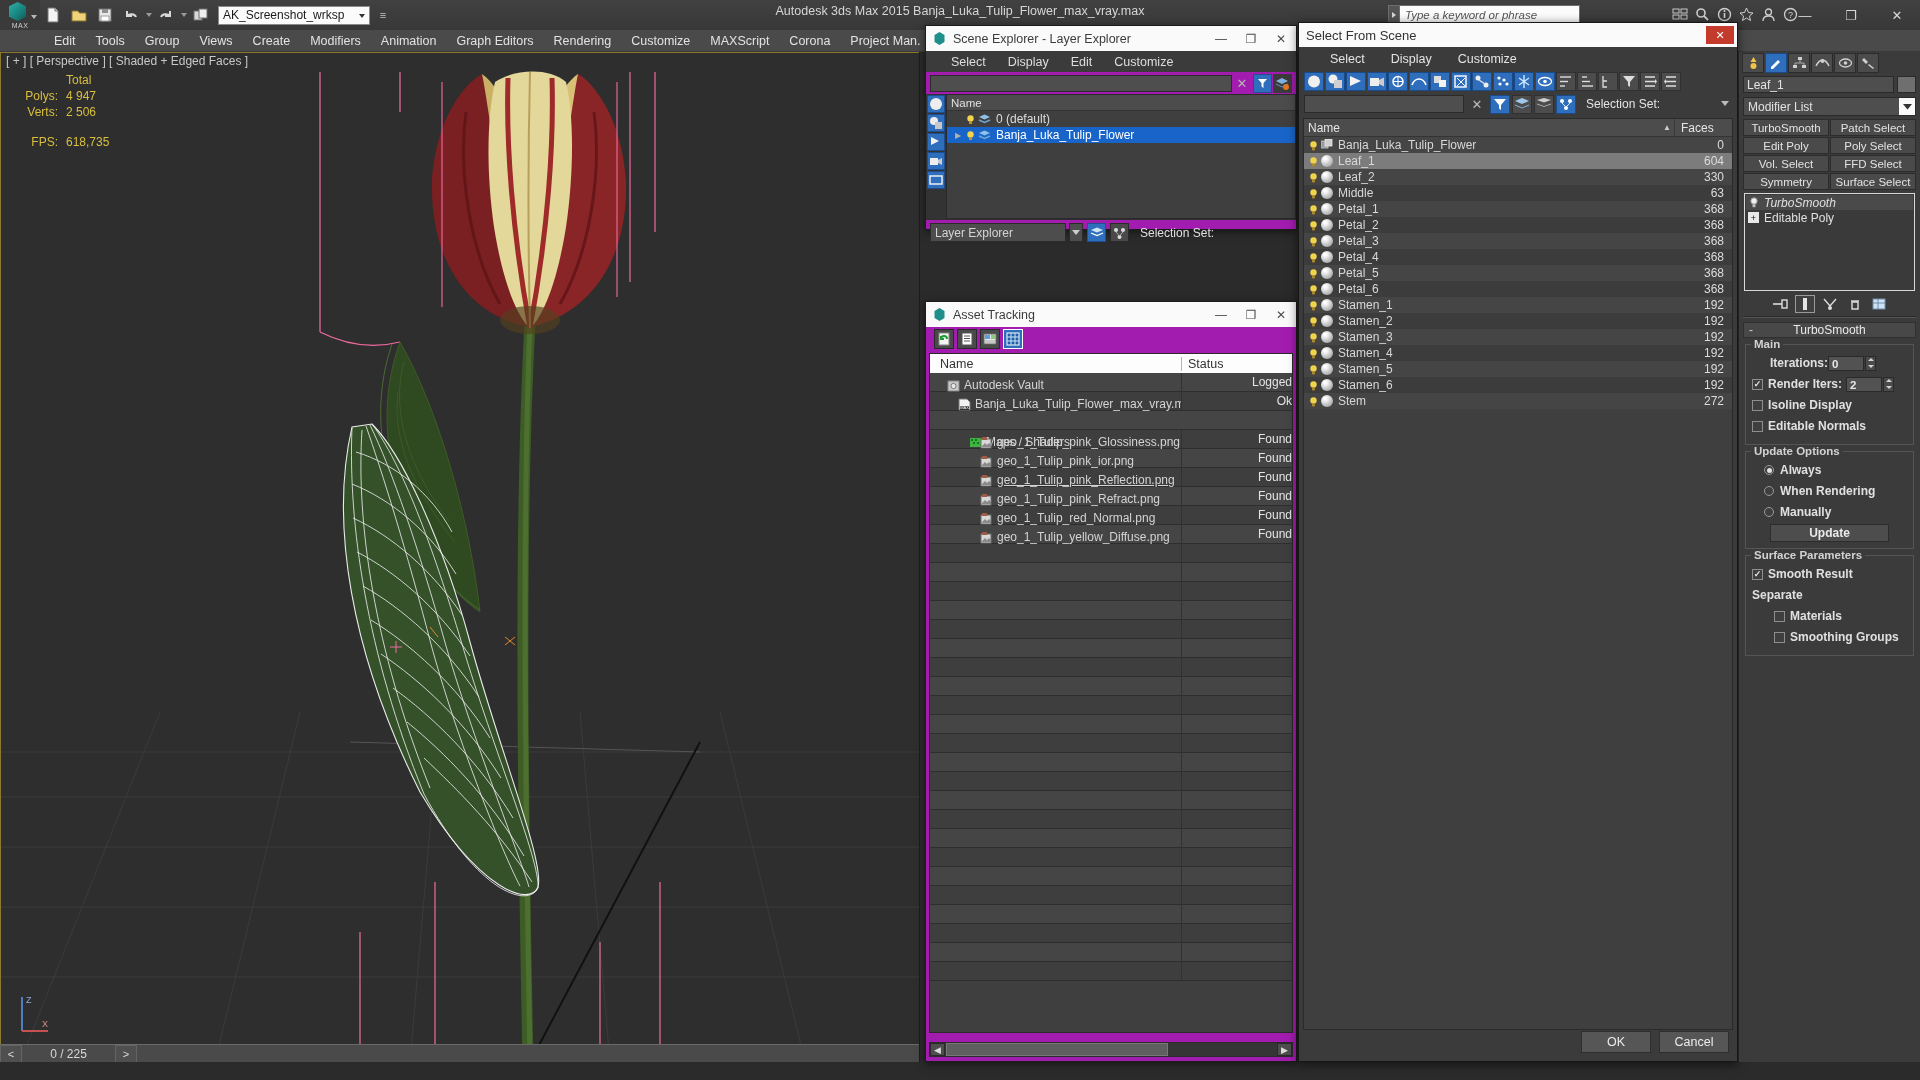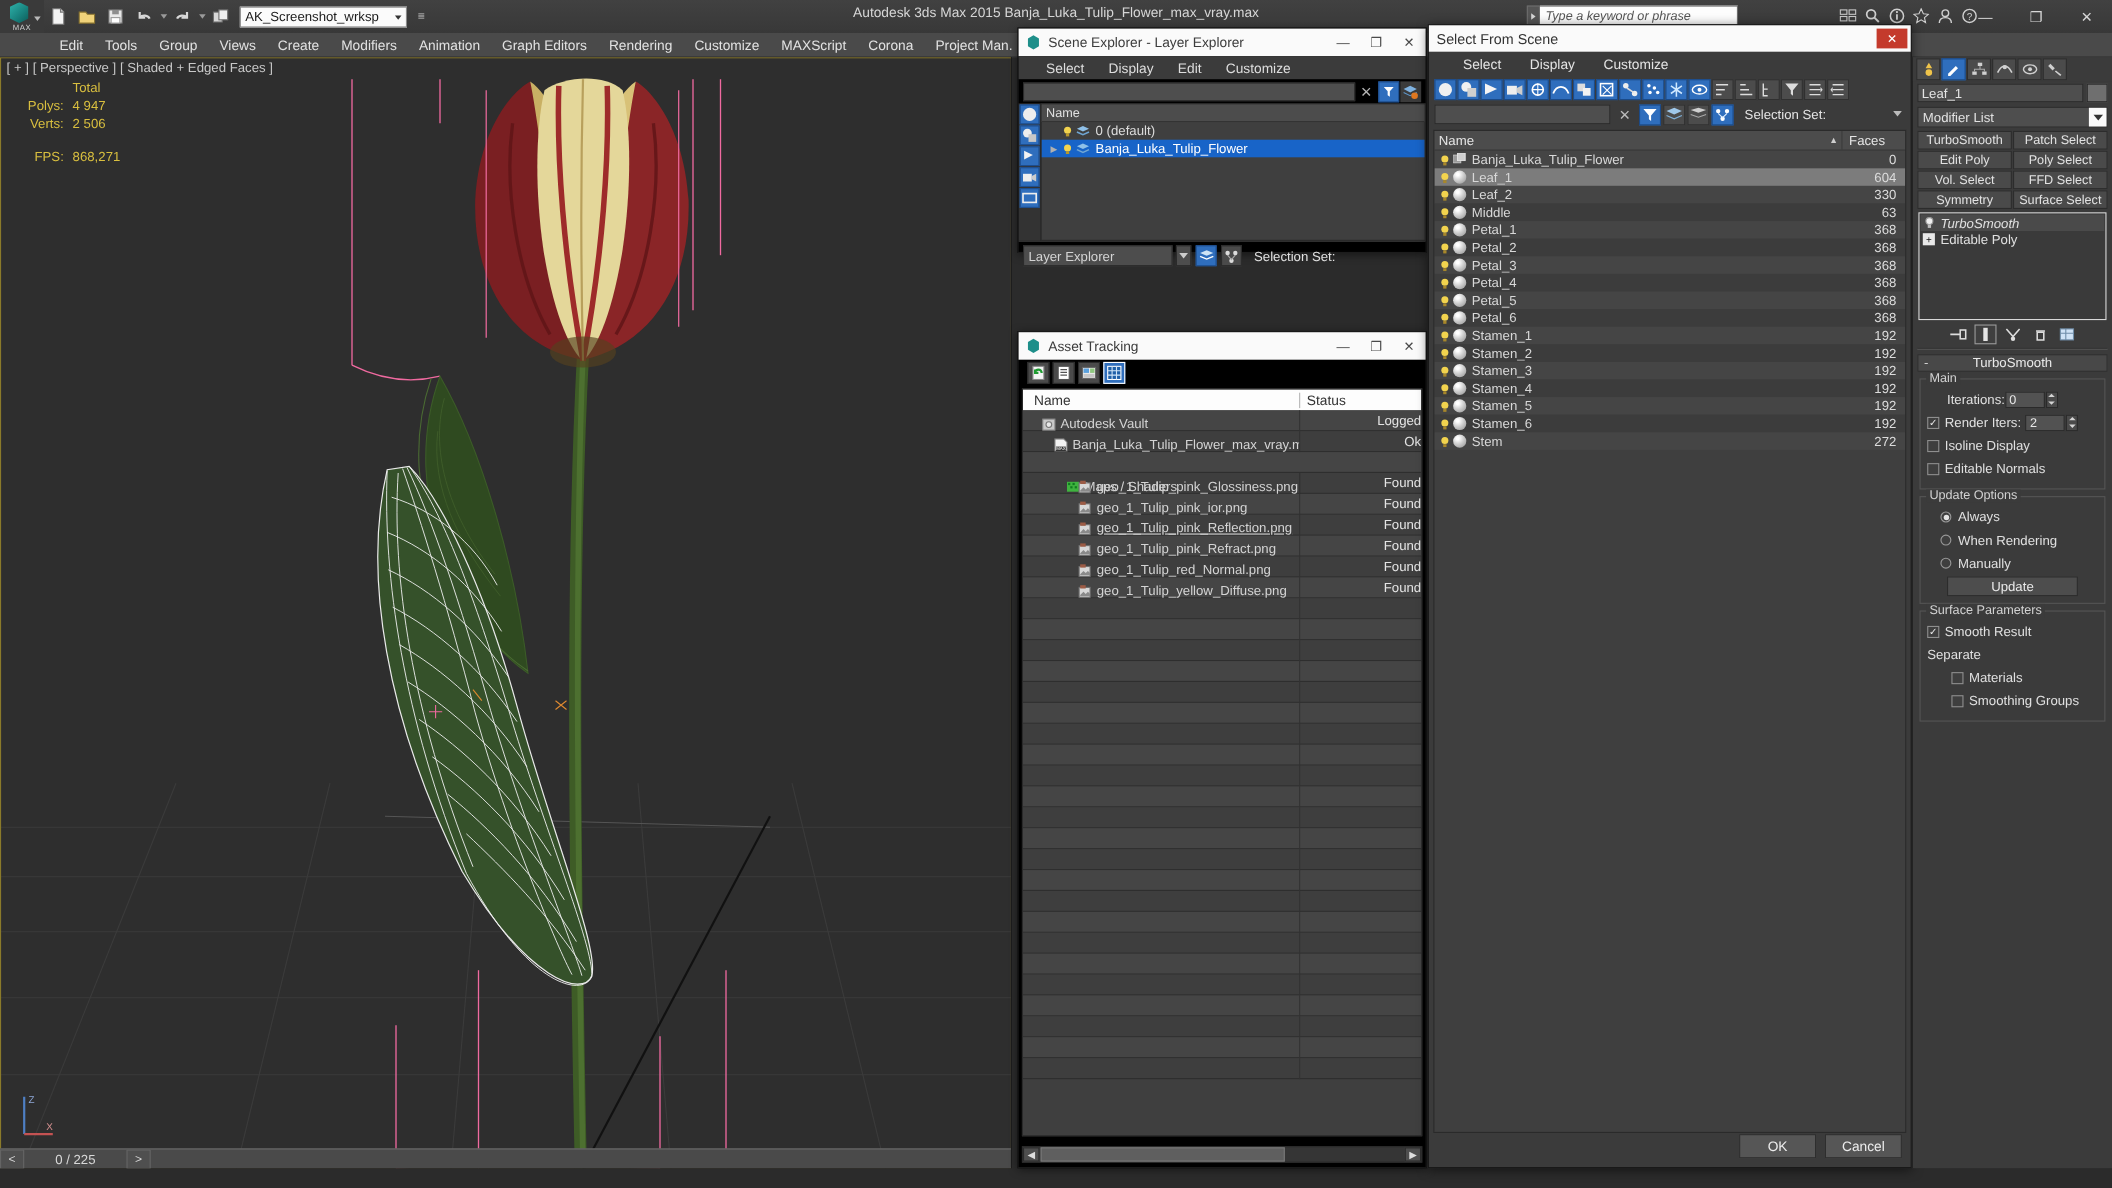--- a/index.html
+++ b/index.html
@@ -86,21 +86,21 @@
 
   
   #statusbar{
     position:absolute;left:0;bottom:0;width:920px;height:18px;background:#4a4a4a;
     display:flex;align-items:center;border-top:1px solid #6a6a6a;
   }
   .sbbtn{width:22px;height:18px;background:#4f4f4f;border:1px solid #646464;display:flex;align-items:center;justify-content:center;font-size:11px;color:#dcdcdc;}
   #sbframe{width:93px;text-align:center;font-size:12px;color:#d8d8d8;}
 
   
-  .fwin{position:absolute;background:#000000;border:1px solid #1c1c1c;
+  .fwin{position:absolute;background:#a21caf;border:1px solid #1c1c1c;
     box-shadow:0 2px 8px rgba(0,0,0,.55);}
   .fwin-title{height:25px;background:#fafafa;display:flex;align-items:center;padding-left:6px;color:#3c3c3c;font-size:12.5px;}
   .fwin-title .ti{width:15px;height:15px;margin-right:6px;}
   .fwin-ctrls{margin-left:auto;display:flex;}
   .fwin-ctrls div{width:30px;height:25px;display:flex;align-items:center;justify-content:center;color:#4a4a4a;font-size:12px;}
   .fwin-menu{height:21px;background:#3b3b3b;display:flex;align-items:center;padding-left:14px;}
   .fwin-menu span{padding:0 11px;font-size:12.5px;color:#dedede;}
 
   
   #sceneExplorer{left:925px;top:25px;width:372px;height:205px;}
@@ -191,21 +191,21 @@
   .stackrow{height:15px;display:flex;align-items:center;font-size:12px;padding-left:2px;color:#e0e0e0;}
   .stackrow.active{background:#4a4a4a;font-style:italic;}
   .stackbulb{width:12px;height:13px;margin-right:4px;}
   .plusbox{width:11px;height:11px;background:#e8e8e8;color:#111;font-size:9px;display:flex;align-items:center;justify-content:center;margin-right:5px;}
   #cp-stackbtns{height:20px;display:flex;align-items:center;justify-content:center;gap:5px;margin-bottom:2px;}
   .sbi{width:20px;height:18px;display:flex;align-items:center;justify-content:center;}
   .sbi.box{border:1px solid #9a9a9a;background:#3f3f3f;}
   #cp-sep{height:2px;background:#555;margin:0 4px 4px 4px;border-top:1px solid #2a2a2a;}
   .rollhdr{height:16px;background:#484848;border:1px solid #2f2f2f;margin:0 4px;display:flex;align-items:center;justify-content:center;font-size:12px;color:#eaeaea;position:relative;}
   .rollhdr .mn{position:absolute;left:5px;color:#cfcfcf;}
-  .group{margin:6px 6px 0 6px;border:1px solid #555;padding:9px 6px 6px 6px;position:relative;}
+  .group{margin:6px 6px 0 6px;border:1px solid #555;padding:9px 6px 6px 6px;position:relative;font-weight:bold;}
   .group > .glbl{position:absolute;top:-7px;left:5px;background:#3b3b3b;padding:0 3px;font-size:11.5px;color:#d2d2d2;}
   .frow{display:flex;align-items:center;height:18px;margin-bottom:3px;font-size:12px;color:#e0e0e0;}
   .spin{width:36px;height:15px;background:#525252;border:1px solid #2a2a2a;color:#e8e8e8;font-size:11.5px;padding-left:3px;line-height:15px;}
   .spinner{width:11px;height:15px;background:#4a4a4a;border:1px solid #2a2a2a;margin-left:1px;display:flex;flex-direction:column;align-items:center;justify-content:space-around;}
   .spinner i{width:0;height:0;border-left:3px solid transparent;border-right:3px solid transparent;}
   .spinner i.up{border-bottom:3px solid #d4d4d4;}
   .spinner i.dn{border-top:3px solid #d4d4d4;}
   .cbx{width:11px;height:11px;background:#3f3f3f;border:1px solid #8e8e8e;margin-right:5px;display:flex;align-items:center;justify-content:center;flex:none;}
   .cbx.on:after{content:"✓";color:#eaeaea;font-size:9px;line-height:9px;}
   .rdo{width:10px;height:10px;border-radius:50%;background:#3f3f3f;border:1px solid #9a9a9a;margin-right:6px;display:flex;align-items:center;justify-content:center;flex:none;}
@@ -446,21 +446,21 @@
         <span class="statkey">Polys:</span>
         <span>4 947</span>
       </div>
     <div class="statrow">
         <span class="statkey">Verts:</span>
         <span>2 506</span>
       </div>
     <div class="statrow" style="height:14px;"></div>
     <div class="statrow">
         <span class="statkey">FPS:</span>
-        <span>868,271</span>
+        <span>618,735</span>
       </div>
   </div>
 
   <div id="gizmo">
     <svg width="40" height="44" viewBox="0 0 40 44">
       <line x1="8" y1="40" x2="8" y2="6" stroke="#4e7fc4" stroke-width="2"></line>
       <line x1="8" y1="40" x2="34" y2="40" stroke="#c45252" stroke-width="2"></line>
       <text x="12" y="12" fill="#8fa8d8" font-size="9" font-family="Liberation Sans">Z</text>
       <text x="28" y="36" fill="#d49090" font-size="9" font-family="Liberation Sans">X</text>
     </svg>

